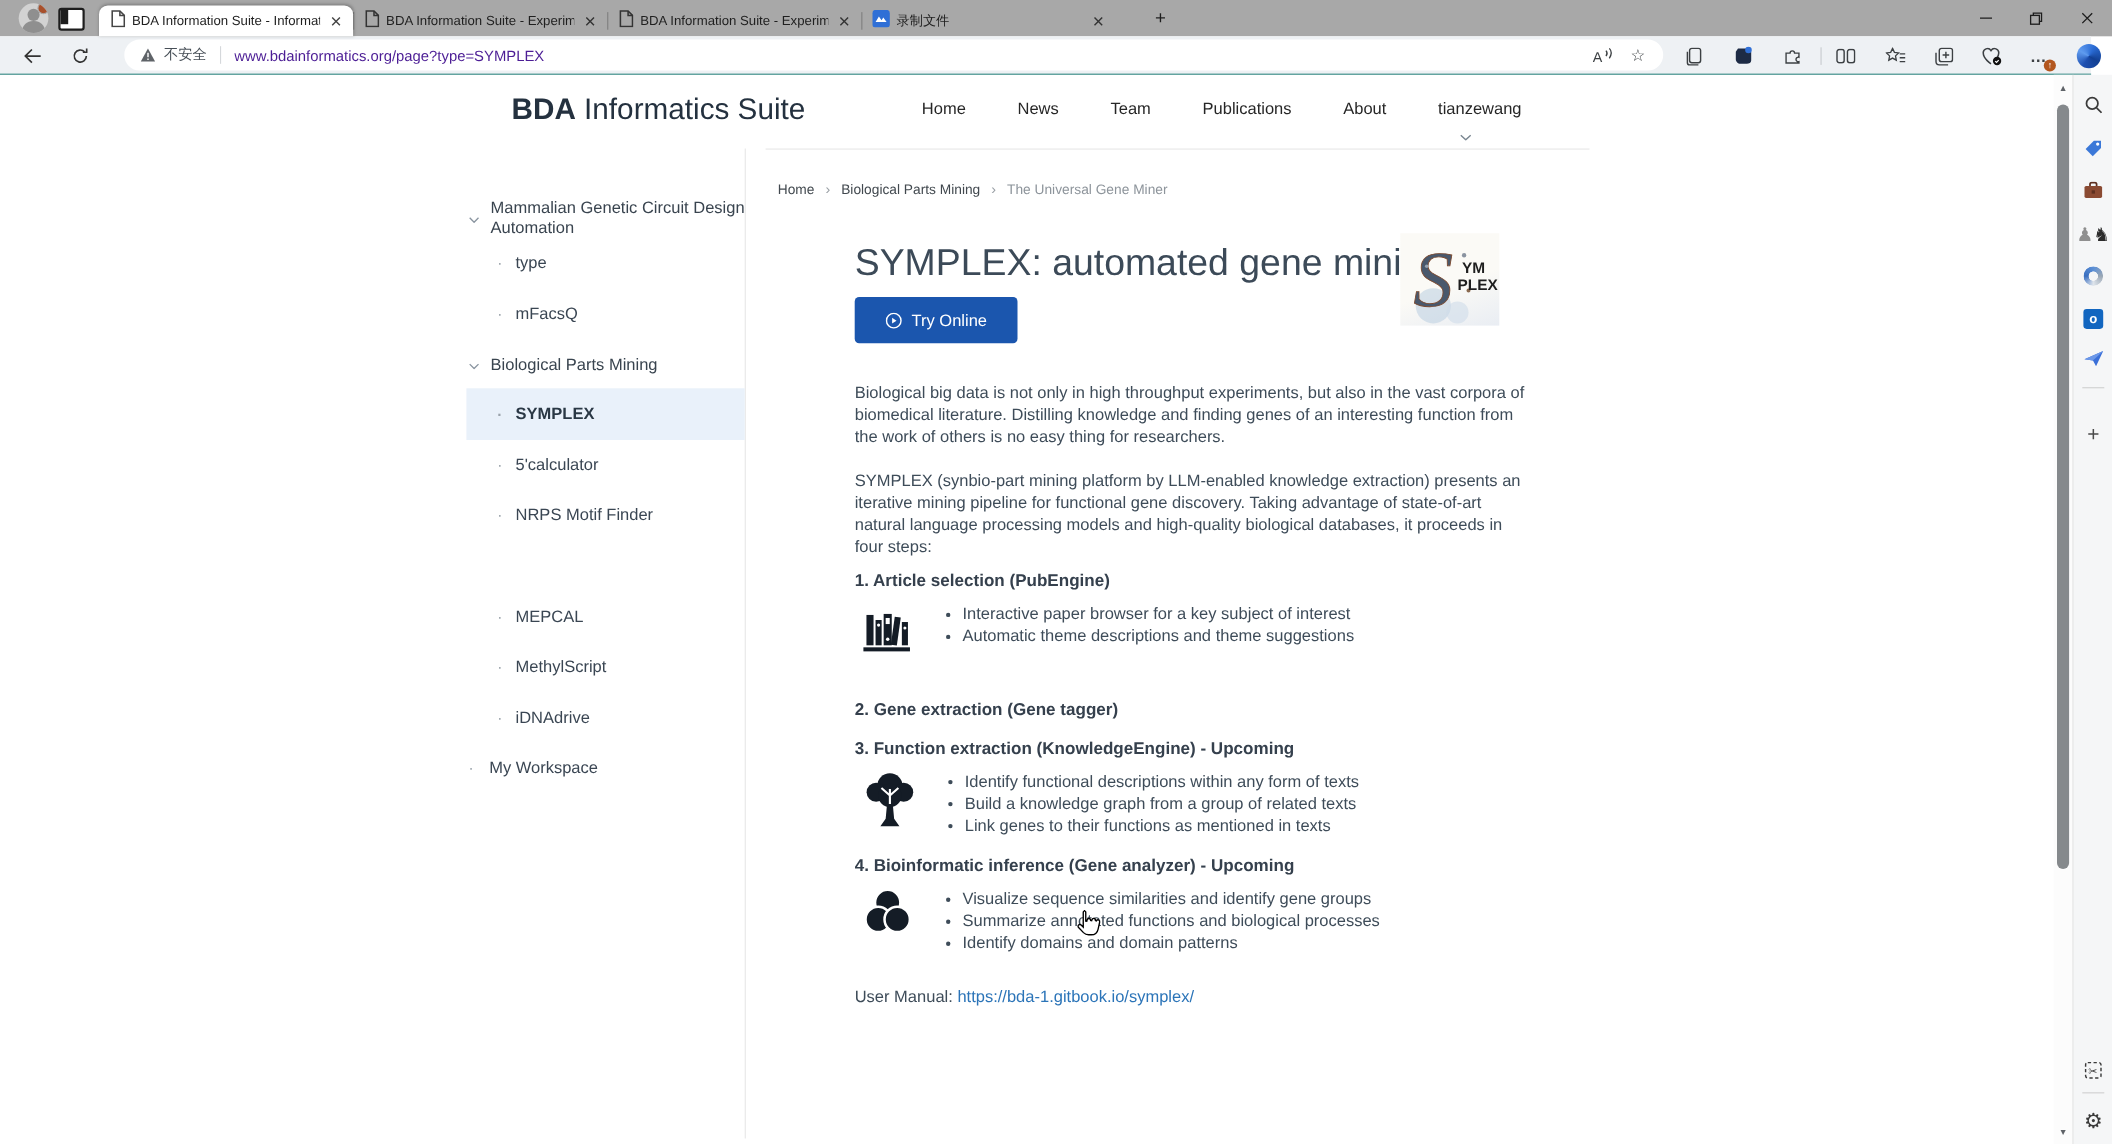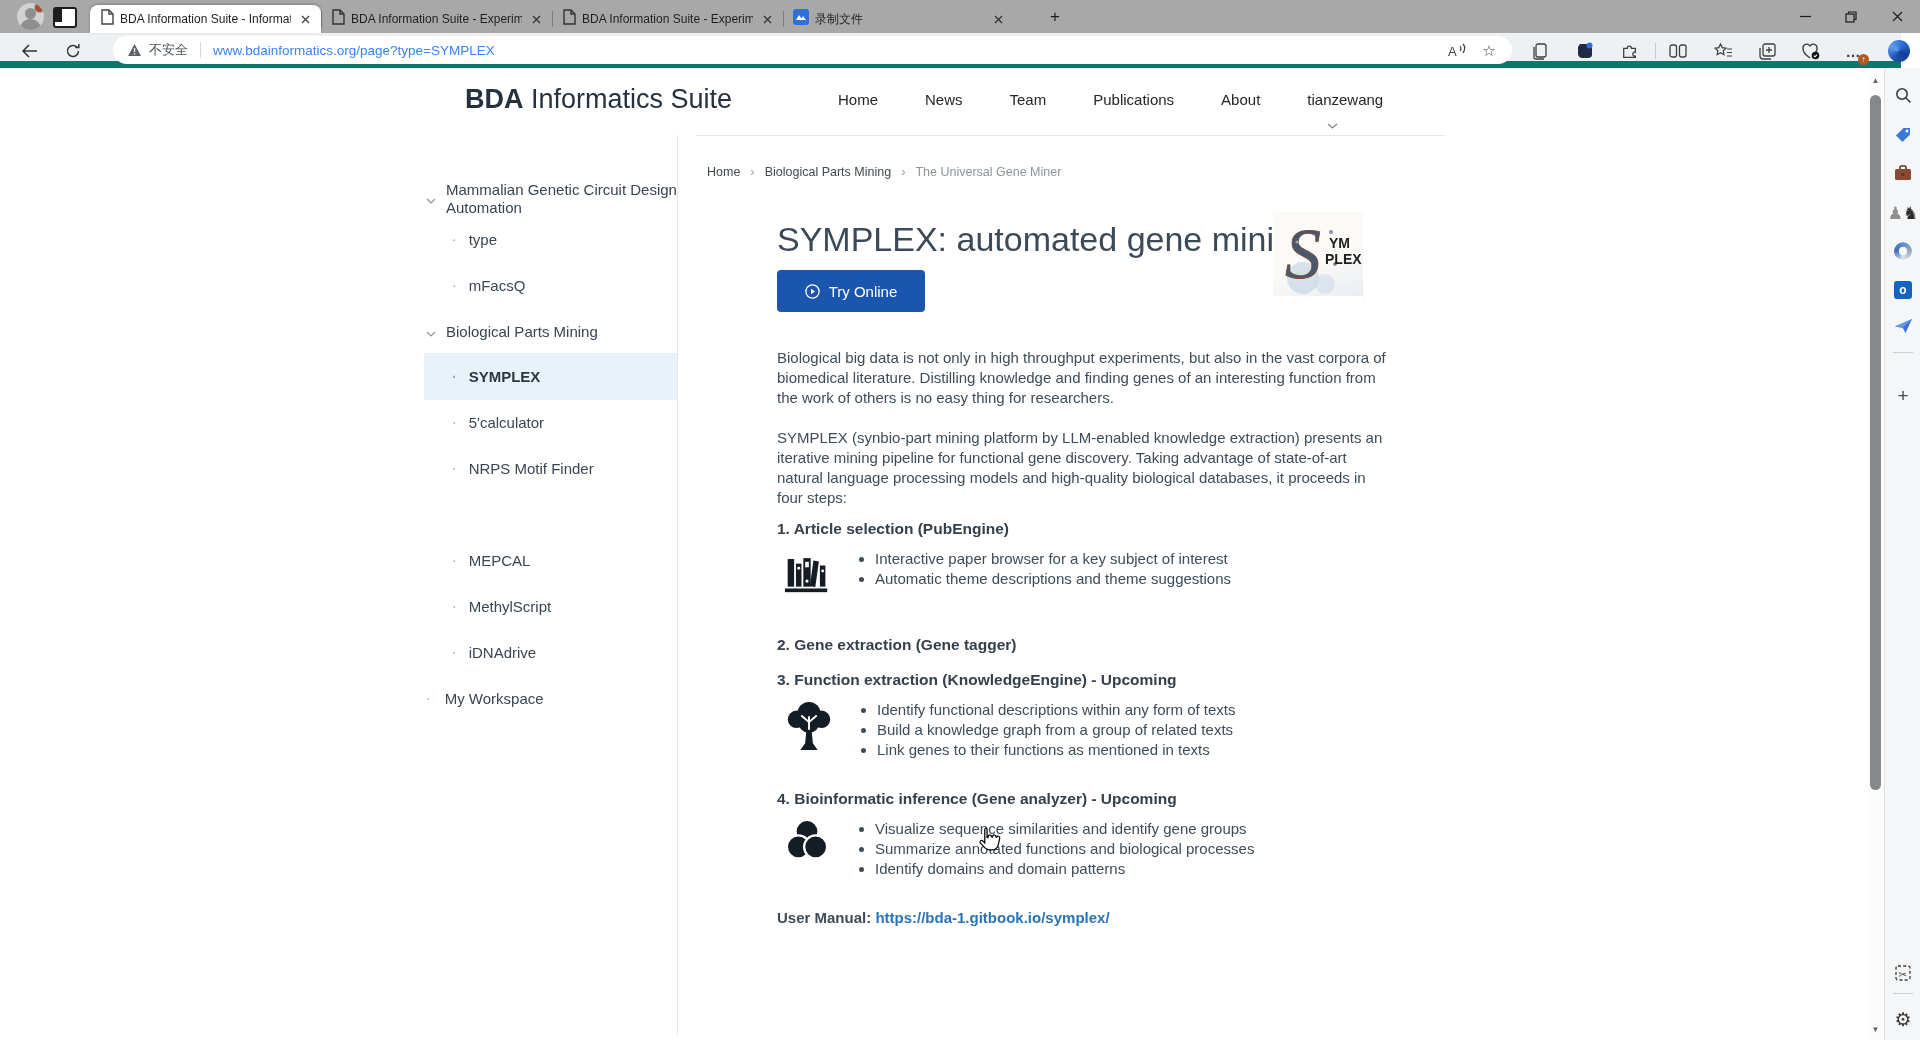--- a/index.html
+++ b/index.html
@@ -19,27 +19,27 @@
   .tab.active{background:#fff;border-radius:8px 8px 0 0;box-shadow:0 -1px 3px rgba(0,0,0,.25);z-index:2;}
   .tab:not(.active):not(:first-child)::before{content:"";position:absolute;left:0;top:6px;bottom:6px;width:1px;background:#7e7e7e;}
   .tab-title{flex:1;font-size:12px;color:#1f1f1f;white-space:nowrap;overflow:hidden;margin:0 6px;}
   .tab-close{width:16px;height:16px;display:flex;align-items:center;justify-content:center;border-radius:3px;}
   .tab-close svg{display:block;}
   .newtab{position:absolute;left:1042px;top:8px;width:26px;height:18px;display:flex;align-items:center;justify-content:center;font-size:17px;color:#1d1d1d;}
   .wincontrols{position:absolute;right:0;top:0;height:33px;display:flex;}
   .winbtn{width:46px;height:33px;display:flex;align-items:center;justify-content:center;color:#1d1d1d;}
 
   
-  .toolbar{position:absolute;left:0;top:33px;width:1901px;height:35px;background:#eef1f4;border-bottom:7px solid #0f766e;box-sizing:border-box;}
+  .toolbar{position:absolute;left:0;top:33px;width:1901px;height:35px;background:#eef1f4;border-bottom:1px solid #0f766e;box-sizing:border-box;}
   .navbtn{position:absolute;top:5px;width:26px;height:26px;display:flex;align-items:center;justify-content:center;}
   .addrbar{position:absolute;left:113px;top:3px;width:1399px;height:28px;background:#fff;border-radius:14px;display:flex;align-items:center;padding:0 10px 0 14px;box-sizing:border-box;}
   .sec{display:flex;align-items:center;gap:7px;}
   .sec-label{font-size:13px;color:#474f57;}
   .addr-sep{width:1px;height:16px;background:#d5d8db;margin:0 12px;}
-  .url{font-size:13.5px;color:#3b82f6;flex:1;white-space:nowrap;overflow:hidden;}
+  .url{font-size:13.5px;color:#4c1d95;flex:1;white-space:nowrap;overflow:hidden;}
   .addr-ic{width:26px;height:24px;display:flex;align-items:center;justify-content:center;margin-left:6px;}
   .tbicon{position:absolute;top:6px;width:26px;height:24px;display:flex;align-items:center;justify-content:center;}
   .tb-sep{position:absolute;left:1655px;top:10px;width:1px;height:16px;background:#c7cacd;}
   .glyph{font-size:15px;color:#3c4043;line-height:1;}
   .more-badge{position:absolute;right:-3px;bottom:-2px;width:11px;height:11px;border-radius:50%;background:#b3571f;color:#fff;font-size:8px;line-height:11px;text-align:center;}
   .copilot{width:22px;height:22px;border-radius:50%;background:conic-gradient(from 210deg,#1d4fb0,#5f9bef,#2a6bd4,#123f92,#1d4fb0);}
 
   
   .content{position:absolute;left:0;top:68px;width:1920px;height:972px;background:#fff;}
 
@@ -71,21 +71,21 @@
   .logo-art svg{display:block;}
   .try-btn{margin-top:10px;width:148px;height:42px;background:#1b56ae;color:#fff;border:none;border-radius:4px;font-size:15px;font-family:"Liberation Sans",sans-serif;display:flex;align-items:center;justify-content:center;gap:9px;}
   .para{margin:36px 0 0 0;font-size:15px;line-height:20px;color:#3e4c59;}
   .para + .para{margin-top:20px;}
   .step{margin-top:26px;}
   .step-h{font-size:15.5px;font-weight:700;color:#35404d;}
   .step-body{display:flex;margin-top:4px;}
   .step-icon{flex:0 0 56px;padding:6px 0 0 6px;box-sizing:border-box;}
   .step ul{margin:7px 0 0 0;padding-left:42px;list-style:disc;}
   .step li{font-size:15px;line-height:20px;color:#3e4c59;}
-  .manual{margin-top:30px;font-size:15px;color:#3e4c59;font-weight:bold;}
+  .manual{margin-top:30px;font-size:15px;color:#3e4c59;}
   .manual a{color:#2b74b8;text-decoration:none;}
 
   
   .scrollbar{position:absolute;right:36px;top:68px;width:17px;height:972px;background:#fcfcfc;}
   .sb-arrow{position:absolute;left:0;width:17px;text-align:center;font-size:8px;color:#5f6368;}
   .sb-thumb{position:absolute;left:3px;top:27px;width:11px;height:695px;border-radius:6px;background:#85898c;}
   .edge-rail{position:absolute;right:0;top:68px;width:36px;height:972px;background:#f5f6f7;border-left:1px solid #e4e4e4;box-sizing:border-box;}
   .rail-ic{position:absolute;left:0;width:36px;height:30px;display:flex;align-items:center;justify-content:center;}
   .rail-sep{position:absolute;left:8px;width:20px;height:1px;background:#cfcfcf;}
   .rail-glyph{font-size:17px;color:#3a3a3a;line-height:1;}
@@ -419,21 +419,21 @@
           </svg>
         </div>
         <ul>
           <li>Identify functional descriptions within any form of texts</li>
           <li>Build a knowledge graph from a group of related texts</li>
           <li>Link genes to their functions as mentioned in texts</li>
         </ul>
       </div>
     </div>
 
-    <div class="step" style="margin-top:30px">
+    <div class="step" style="margin-top:18px">
       <div class="step-h">4. Bioinformatic inference (Gene analyzer) - Upcoming</div>
       <div class="step-body">
         <div class="step-icon">
           <svg width="48" height="50" viewBox="0 0 50 52">
             <g fill="#141c26" stroke="#fff" stroke-width="2.4">
               <circle cx="25" cy="14" r="12"></circle>
                 <circle cx="16" cy="30" r="12"></circle>
                 <circle cx="34" cy="30" r="12"></circle>
             </g>
           </svg>

